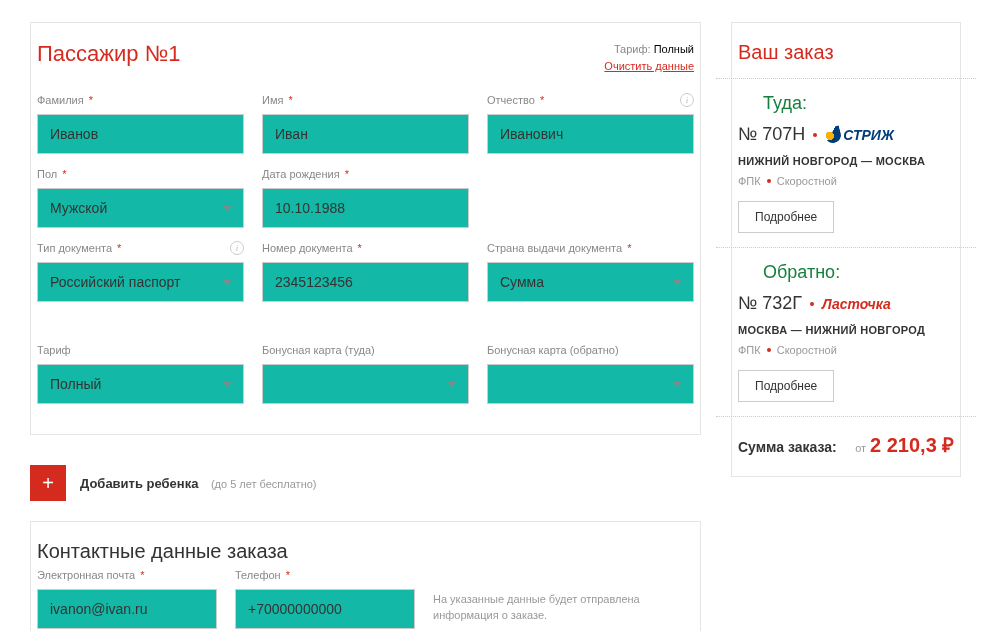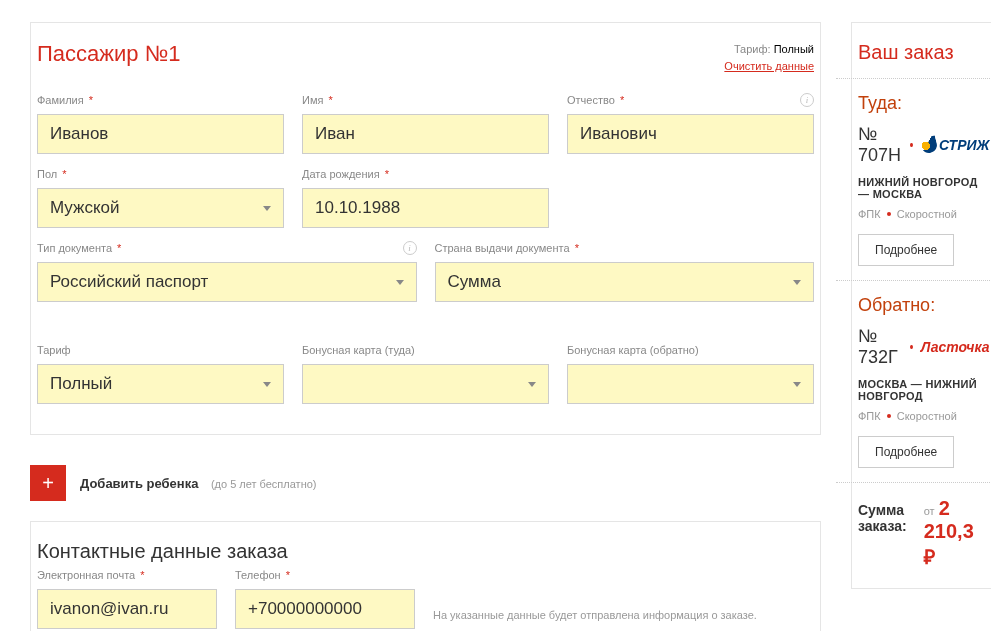--- a/index.html
+++ b/index.html
@@ -13,35 +13,35 @@
     .header-right { text-align: right; font-size: 11px; line-height: 1.5; }
     .tariff-line { color: #000; }
     .tariff-line .gray { color: #888; }
     .clear-data { color: #d52b1e; cursor: pointer; text-decoration: underline; }
     .row { display: flex; gap: 18px; margin-bottom: 12px; }
     .field { flex: 1; display: flex; flex-direction: column; }
     .label-wrap { display: flex; justify-content: space-between; align-items: center; margin-bottom: 6px; height: 16px; text-align: right; }
     .field-label { font-size: 11px; color: #888; }
     .req { color: #d52b1e; margin-left: 2px; }
     .info-icon { width: 14px; height: 14px; border: 1px solid #ccc; border-radius: 50%; display: inline-flex; align-items: center; justify-content: center; font-size: 9px; color: #bbb; font-style: italic; font-family: Georgia, serif; }
-    .input, .select { height: 40px; border: 1px solid #ccc; padding: 0 12px; font-size: 17px; color: #333; background: #fef9c3; }
+    .input, .select { height: 40px; border: 1px solid #ccc; padding: 0 12px; font-size: 14px; color: #333; background: #14b8a6; }
     .select { display: flex; align-items: center; justify-content: space-between; cursor: pointer; position: relative; }
     .chevron { width: 0; height: 0; border-left: 4px solid transparent; border-right: 4px solid transparent; border-top: 5px solid #888; }
     .spacer-row { height: 28px; }
     .add-child-row { display: flex; align-items: center; gap: 14px; margin: 30px 0 20px 0; }
     .add-btn { width: 36px; height: 36px; background: #d52b1e; color: #fff; display: flex; align-items: center; justify-content: center; font-size: 20px; cursor: pointer; }
     .add-child-label { font-size: 13px; font-weight: 600; }
     .add-child-hint { font-size: 11px; color: #999; margin-left: 8px; font-weight: 400; }
     .contact-title { font-size: 20px; font-weight: 400; margin-bottom: 4px; }
     .contact-row { display: flex; gap: 18px; align-items: flex-end; }
     .contact-field { width: 180px; display: flex; flex-direction: column; }
     .contact-hint { font-size: 11px; color: #999; flex: 1; line-height: 1.4; padding-bottom: 6px; }
     .order-title { color: #d52b1e; font-size: 20px; font-weight: 400; margin-bottom: 4px; }
     .dotted-sep { border: none; border-top: 1px dotted #ccc; margin: 14px -22px; width: calc(100% + 44px); }
-    .dir-label { color: #c2410c; font-size: 18px; font-weight: 400; margin-bottom: 10px; }
+    .dir-label { color: #15803d; font-size: 18px; font-weight: 400; margin-bottom: 10px; margin-left: 25px; }
     .train-row { display: flex; align-items: center; gap: 8px; margin-bottom: 10px; }
     .train-num { font-size: 18px; font-weight: 400; }
     .dot-red { width: 4px; height: 4px; background: #d52b1e; border-radius: 50%; display: inline-block; }
     .brand-strizh { color: #003d7a; font-weight: bold; font-size: 14px; font-style: italic; display: flex; align-items: center; gap: 2px; }
     .brand-strizh .swoosh { display:inline-block; width:16px; height:16px; background: radial-gradient(circle at 30% 50%, #f9b000 30%, transparent 31%), linear-gradient(135deg, transparent 40%, #003d7a 41%); border-radius: 50% 0 50% 50%; transform: rotate(-15deg); }
     .brand-lastochka { color: #d52b1e; font-weight: bold; font-size: 14px; font-style: italic; }
     .route { font-size: 11px; color: #333; letter-spacing: 0.3px; margin-bottom: 8px; font-weight: 600; }
     .meta { font-size: 11px; color: #999; display: flex; gap: 6px; align-items: center; margin-bottom: 14px; }
     .details-btn { border: 1px solid #ccc; padding: 8px 16px; font-size: 12px; background: #fff; cursor: pointer; display: inline-block; }
     .total-row { display: flex; justify-content: space-between; align-items: baseline; }
@@ -117,20 +117,26 @@
             <span class="field-label"><span>Тип документа</span><span class="req"> *</span></span>
             <span class="info-icon">i</span>
           </div>
           <div class="select">
             <span>Российский паспорт</span>
             <span class="chevron"></span>
           </div>
         </div>
         <div class="field">
           <div class="label-wrap">
+            <span class="field-label"><span>Номер документа</span><span class="req"> *</span></span>
+          </div>
+          <input class="input" value="2345123456" style="">
+        </div>
+        <div class="field">
+          <div class="label-wrap">
             <span class="field-label"><span>Страна выдачи документа</span><span class="req"> *</span></span>
           </div>
           <div class="select">
             <span>Сумма</span>
             <span class="chevron"></span>
           </div>
         </div>
       </div>
 
       <div class="spacer-row"></div>

